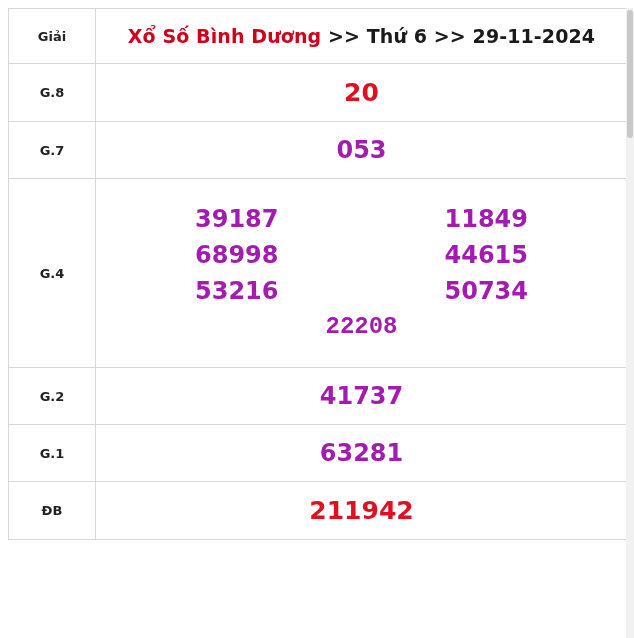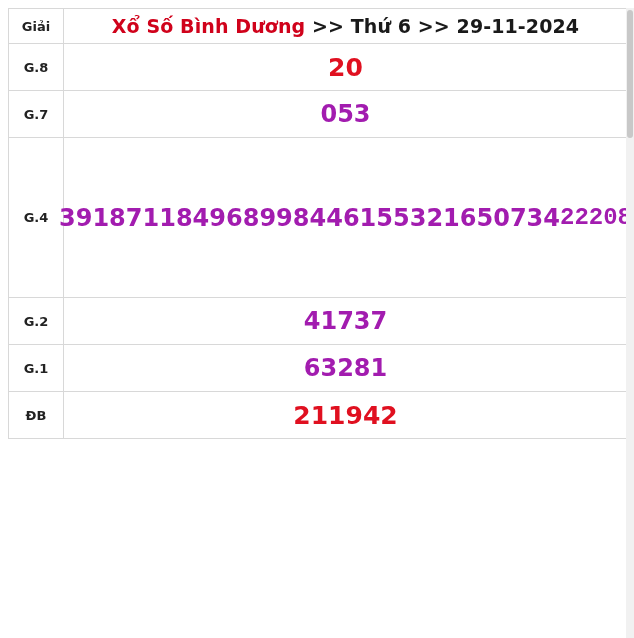--- a/index.html
+++ b/index.html
@@ -22,21 +22,21 @@
     background: #ffffff;
   }
   table.lottery {
     border-collapse: collapse;
     width: 620px;
     margin: 8px 0 0 8px;
     table-layout: fixed;
   }
   table.lottery td {
     border: 1px solid #d8d8d8;
-    padding: 0;
+    padding: 16px;
     vertical-align: middle;
     text-align: center;
     background: #ffffff;
   }
   .col-label {
     width: 54px;
     font-size: 13px;
     font-weight: bold;
     color: #222222;
     text-align: center;
@@ -75,22 +75,22 @@
     text-align: center;
   }
   .num.red {
     color: #e01020;
   }
   .num.big {
     font-size: 25px;
   }
   .g4-grid {
     display: flex;
-    flex-direction: row;
-    justify-content: center;
+    flex-direction: column;
+    justify-content: flex-start;
     height: 100%;
     padding: 6px 0;
     box-sizing: border-box;
   }
   .g4-line {
     display: flex;
     width: 100%;
     justify-content: space-around;
     margin: 6px 0;
   }

